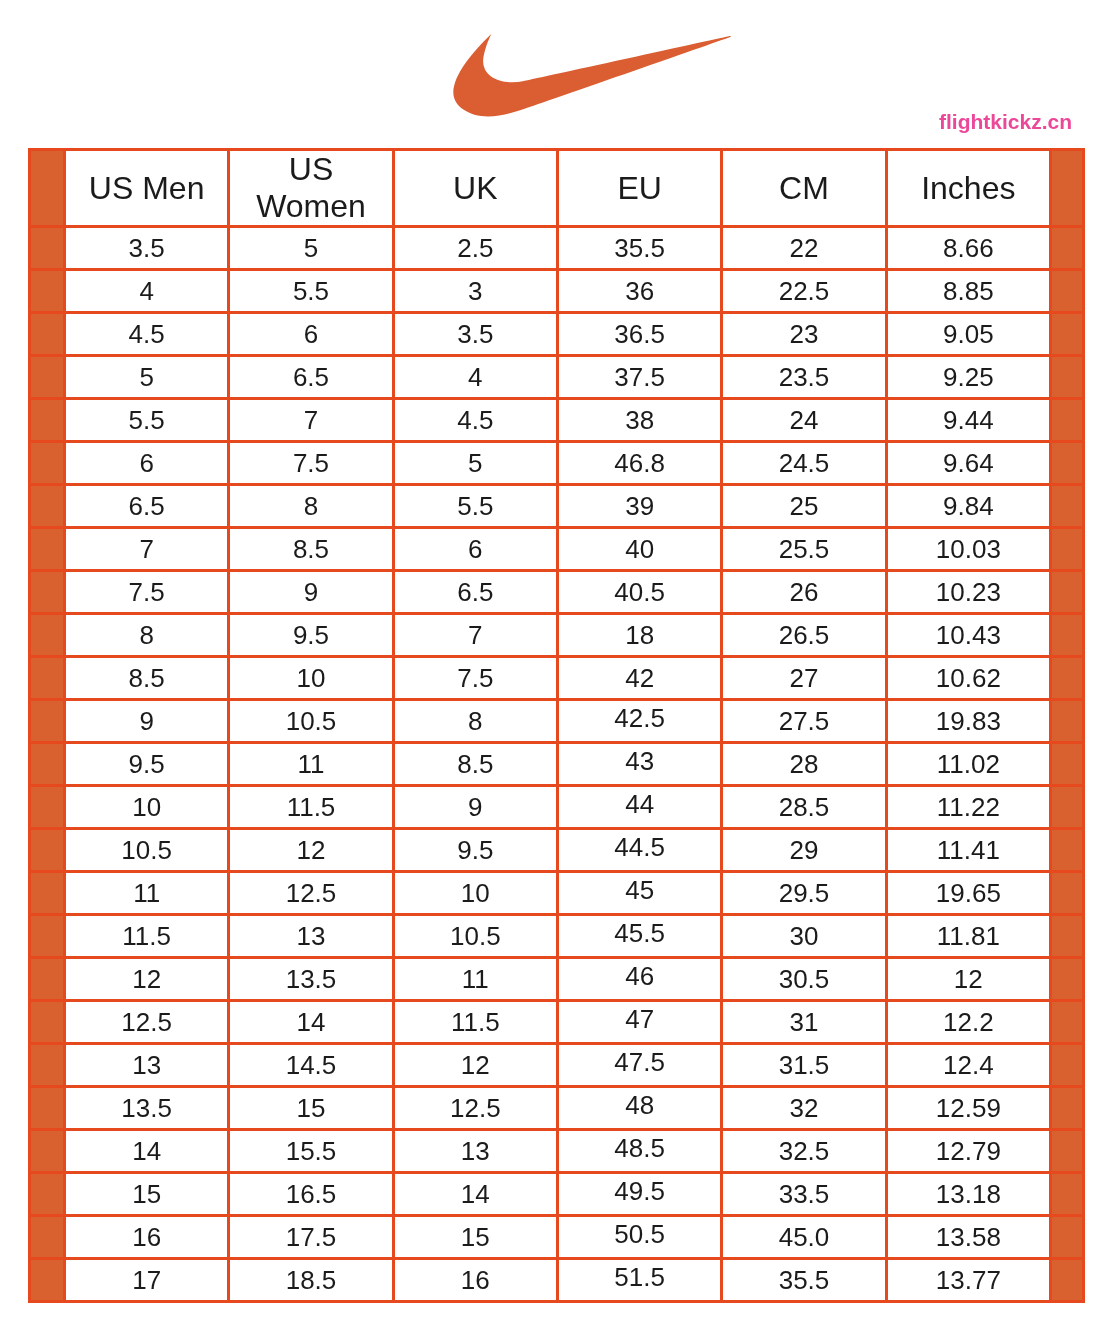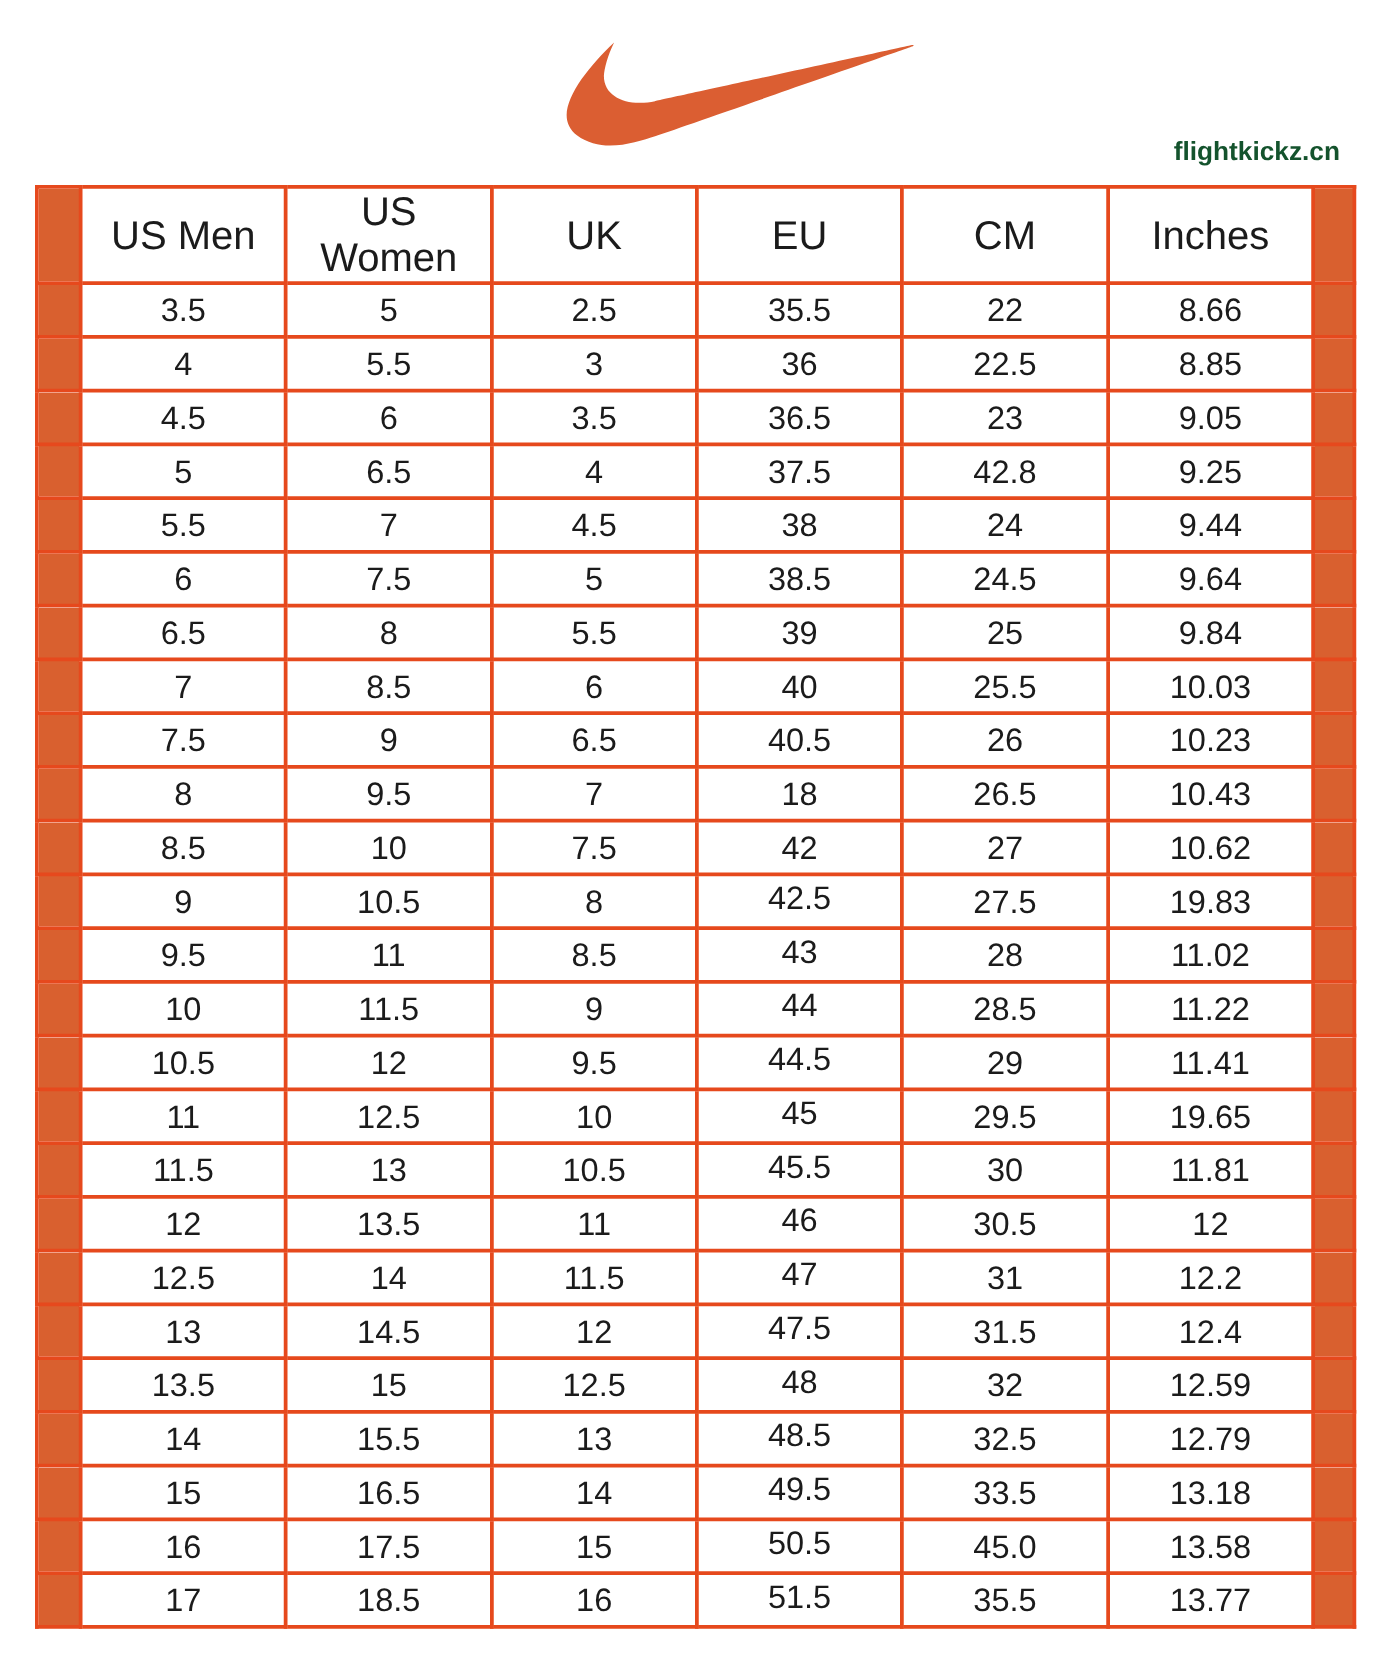--- a/index.html
+++ b/index.html
@@ -26,21 +26,21 @@
     display: block;
     width: 100%;
     height: 100%;
   }
   .site-text {
     position: absolute;
     top: 110px;
     right: 28px;
     font-size: 21px;
     font-weight: 700;
-    color: #14532d;
+    color: #ec4899;
   }
   table.size-chart {
     position: absolute;
     left: 28px;
     top: 148px;
     width: 1057px;
     border-collapse: collapse;
     table-layout: fixed;
   }
   .size-chart th, .size-chart td {
@@ -132,40 +132,40 @@
         <td><span>23</span></td>
         <td><span>9.05</span></td>
         <td class="bar"></td>
       </tr>
       <tr>
         <td class="bar"></td>
         <td><span>5</span></td>
         <td><span>6.5</span></td>
         <td><span>4</span></td>
         <td><span>37.5</span></td>
-        <td><span>42.8</span></td>
+        <td><span>23.5</span></td>
         <td><span>9.25</span></td>
         <td class="bar"></td>
       </tr>
       <tr>
         <td class="bar"></td>
         <td><span>5.5</span></td>
         <td><span>7</span></td>
         <td><span>4.5</span></td>
         <td><span>38</span></td>
         <td><span>24</span></td>
         <td><span>9.44</span></td>
         <td class="bar"></td>
       </tr>
       <tr>
         <td class="bar"></td>
         <td><span>6</span></td>
         <td><span>7.5</span></td>
         <td><span>5</span></td>
-        <td><span>38.5</span></td>
+        <td><span>46.8</span></td>
         <td><span>24.5</span></td>
         <td><span>9.64</span></td>
         <td class="bar"></td>
       </tr>
       <tr>
         <td class="bar"></td>
         <td><span>6.5</span></td>
         <td><span>8</span></td>
         <td><span>5.5</span></td>
         <td><span>39</span></td>

